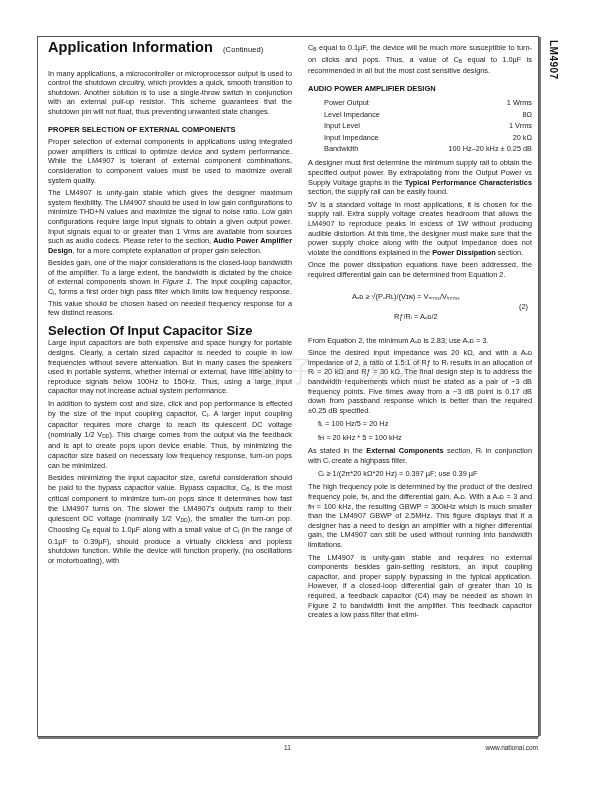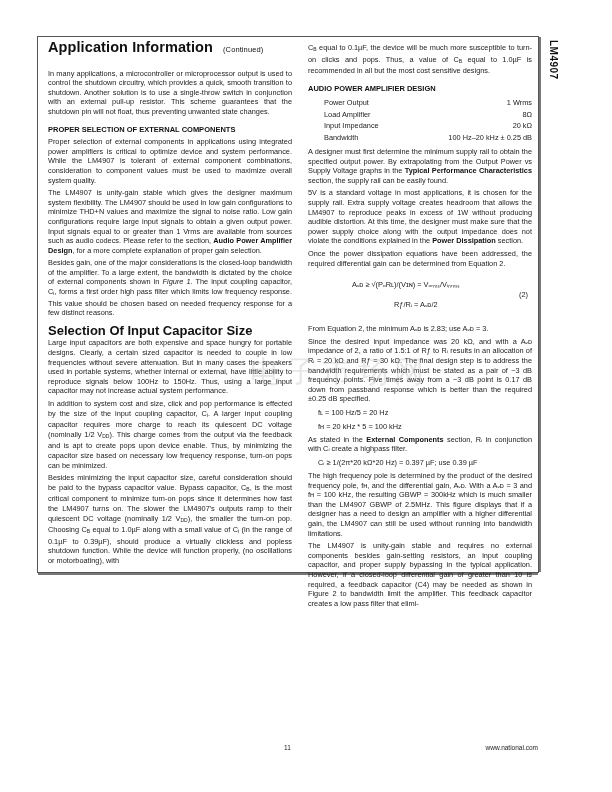--- a/index.html
+++ b/index.html
@@ -1,18 +1,18 @@
 <!DOCTYPE html>
 <html><head>
 <meta charset="utf-8">
 <style>
   html, body { margin:0; padding:0; background:#ffffff; }
   body { width:612px; height:792px; position:relative; overflow:hidden;
          font-family:"Liberation Sans", sans-serif; color:#222; }
-  .frame { position:absolute; left:37px; top:36px; width:502px; height:537px;
+  .frame { position:absolute; left:37px; top:36px; width:502px; height:701px;
            border:1px solid #555; box-sizing:border-box; }
   .frame::after { content:""; position:absolute; right:-3px; top:0; width:2px; height:100%; background:#777; }
   .frame::before { content:""; position:absolute; left:0; bottom:-3px; height:2px; width:100%; background:#777; }
   .col { position:absolute; top:0; font-size:7.35px; line-height:9.6px; text-align:justify; }
   .col-left { left:10px; width:244px; }
   .col-right { left:270px; width:224px; }
   .title { font-size:14.5px; font-weight:bold; margin:6px 0 4px 0; letter-spacing:0.1px; color:#111; }
   .title .cont { font-size:7.5px; font-weight:normal; margin-left:10px; }
   p { margin:0 0 3px 0; }
   .gap { height:10px; }
@@ -56,22 +56,26 @@
 
   <div class="col col-right">
     <p style="margin-top:6px"><span>C</span><sub>B</sub><span> equal to 0.1µF, the device will be much more susceptible to turn-on clicks and pops. Thus, a value of C</span><sub>B</sub><span> equal to 1.0µF is recommended in all but the most cost sensitive designs.</span></p>
     <h3>AUDIO POWER AMPLIFIER DESIGN</h3>
     <div class="given">
       <div class="given-row">
           <span>Power Output</span>
           <span>1 Wrms</span>
         </div>
       <div class="given-row">
-          <span>Load Amplifier</span>
+          <span>Level Impedance</span>
           <span>8Ω</span>
+        </div>
+      <div class="given-row">
+          <span>Input Level</span>
+          <span>1 Vrms</span>
         </div>
       <div class="given-row">
           <span>Input Impedance</span>
           <span>20 kΩ</span>
         </div>
       <div class="given-row">
           <span>Bandwidth</span>
           <span>100 Hz–20 kHz ± 0.25 dB</span>
         </div>
     </div>

